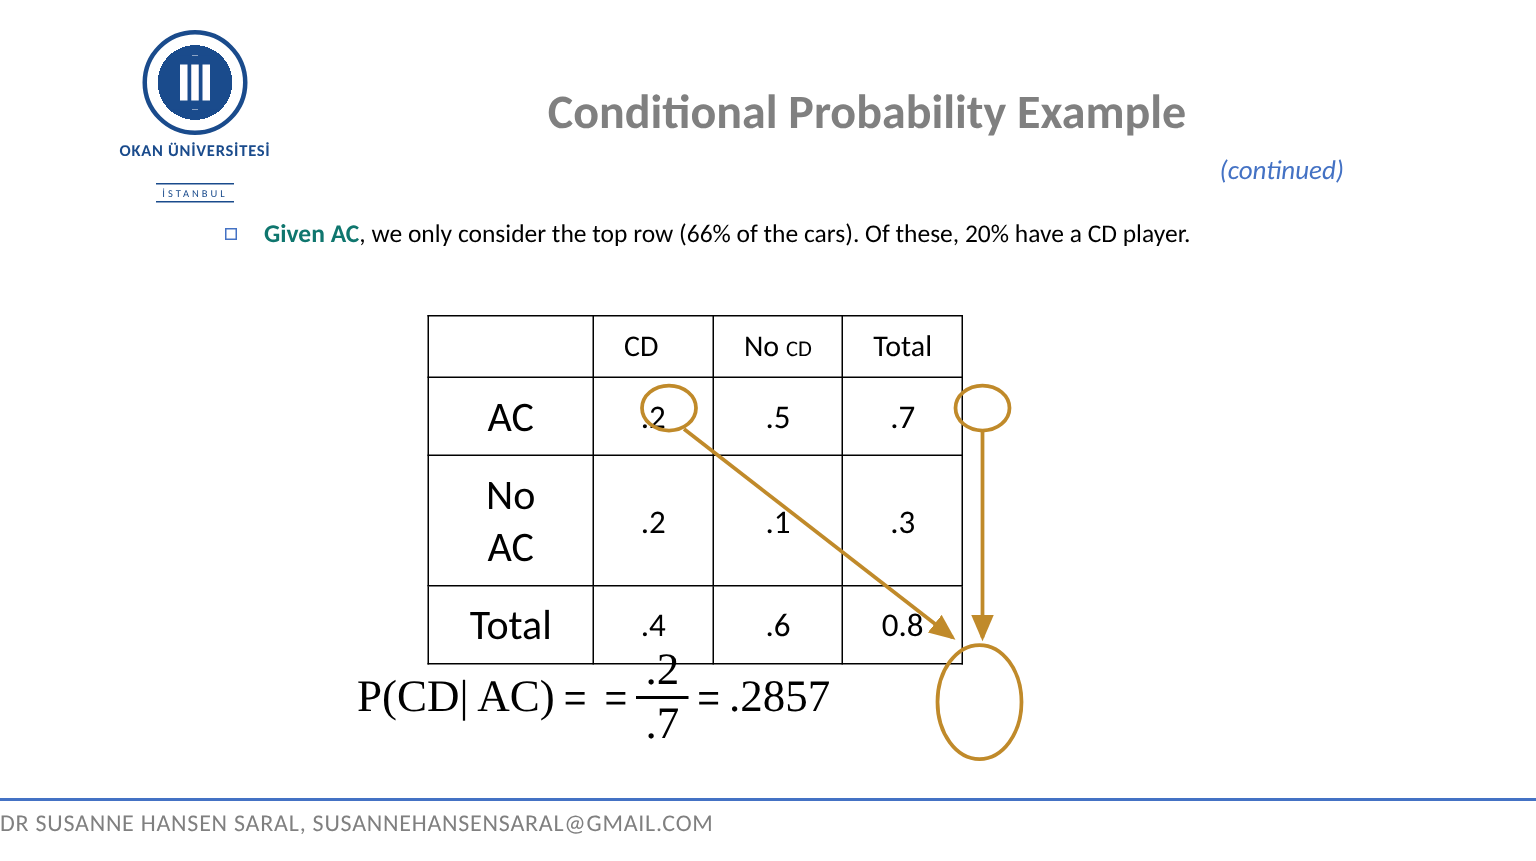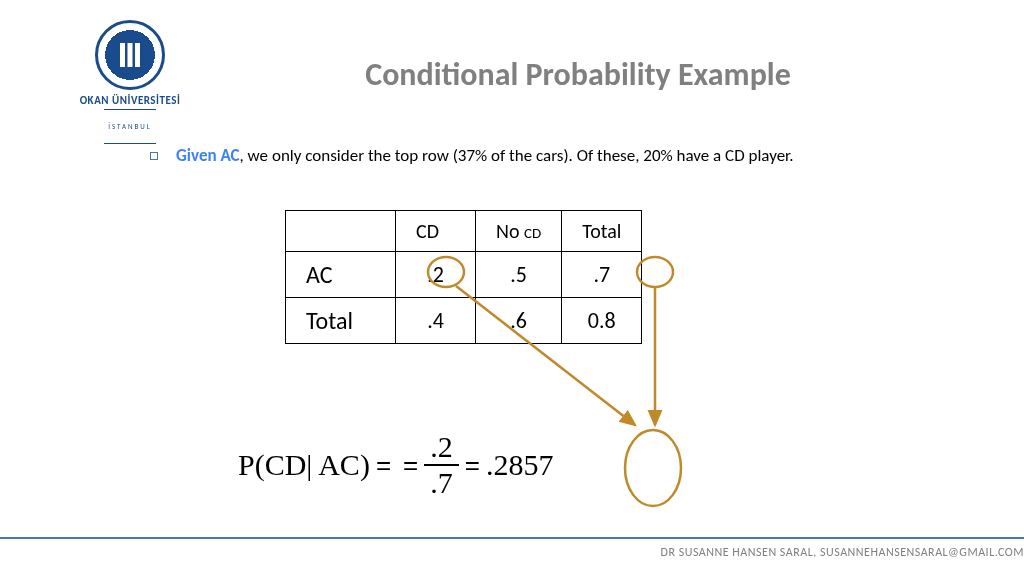--- a/index.html
+++ b/index.html
@@ -59,23 +59,23 @@
     font-size: 11px;
     font-weight: 700;
     letter-spacing: 0.5px;
   }
   .logo-sub {
     color: #1a4b8c;
     font-size: 7px;
     letter-spacing: 2px;
     border-top: 1px solid #1a4b8c;
     border-bottom: 1px solid #1a4b8c;
-    margin-top: 2px;
+    margin-top: 15px;
     display: inline-block;
-    padding: 12px 4px;
+    padding: 1px 4px;
   }
   .title-wrap {
     position: absolute;
     top: 55px;
     left: 200px;
     right: 68px;
     text-align: center;
   }
   .title {
     font-size: 32px;
@@ -104,38 +104,38 @@
     align-items: flex-start;
   }
   .bullet-icon {
     width: 8px;
     height: 8px;
     border: 1px solid #4472c4;
     margin-right: 18px;
     margin-top: 7px;
     flex-shrink: 0;
   }
-  .given-ac { color: #3b82f6; font-weight: bold; }
+  .given-ac { color: #0f766e; font-weight: bold; }
   .table-wrap {
     position: absolute;
     top: 210px;
     left: 285px;
   }
   table {
     border-collapse: collapse;
     font-size: 20px;
     padding-left: 16px;
   }
   td {
     border: 1.5px solid #000;
     padding: 8px 20px;
     min-width: 80px;
     height: 36px;
   }
-  td.rowhdr { text-align: left; width: 110px; font-size: 24px; }
+  td.rowhdr { text-align: center; width: 110px; font-size: 28px; }
   td.hdr { text-align: left; font-size: 20px; }
   td.val { text-align: center; font-size: 22px; }
   .small-cd { font-size: 15px; }
   .formula {
     position: absolute;
     top: 430px;
     left: 238px;
     font-family: 'Times New Roman', serif;
     font-size: 30px;
     display: flex;
@@ -155,66 +155,73 @@
     position: absolute;
     top: 0; left: 0;
     pointer-events: none;
   }
   .footer {
     position: absolute;
     bottom: 15px;
     left: 0; right: 0;
     border-top: 2px solid #4472c4;
     padding-top: 6px;
-    text-align: right;
-    font-size: 12px;
+    text-align: left;
+    font-size: 16px;
     color: #808080;
     letter-spacing: 0.5px;
   }
 </style>
 </head>
 <body>
 
 <div class="logo">
   <div class="logo-circle">
     <div class="logo-inner">
         <div class="logo-bar"></div>
       </div>
   </div>
   <div class="logo-text">OKAN ÜNİVERSİTESİ</div>
   <div class="logo-sub">İSTANBUL</div>
 </div>
 
 <div class="title-wrap">
   <div class="title">Conditional Probability Example</div>
+  <div class="continued">(continued)</div>
 </div>
 
 <div class="bullet-area">
   <div class="bullet">
     <div class="bullet-icon"></div>
     <div>
-      <span class="given-ac">Given AC</span><span>, we only consider the top row (37% of the cars). Of these, 20% have a CD player.</span>
+      <span class="given-ac">Given AC</span><span>, we only consider the top row (66% of the cars). Of these, 20% have a CD player.</span>
     </div>
   </div>
 </div>
 
 <div class="table-wrap">
   <table>
     <tbody>
         <tr>
       <td class="rowhdr"></td>
       <td class="hdr">CD</td>
       <td class="hdr">No <span class="small-cd">CD</span></td>
       <td class="hdr">Total</td>
     </tr>
     <tr>
       <td class="rowhdr">AC</td>
       <td class="val">.2</td>
       <td class="val">.5</td>
       <td class="val">.7</td>
+    </tr>
+    <tr>
+      <td class="rowhdr">No AC</td>
+      <td class="val">.2</td>
+      <td class="val">.1</td>
+      <td class="val">.3</td>
     </tr>
     <tr>
       <td class="rowhdr">Total</td>
       <td class="val">.4</td>
       <td class="val">.6</td>
       <td class="val">0.8</td>
     </tr>
   </tbody>
     </table>
 </div>

